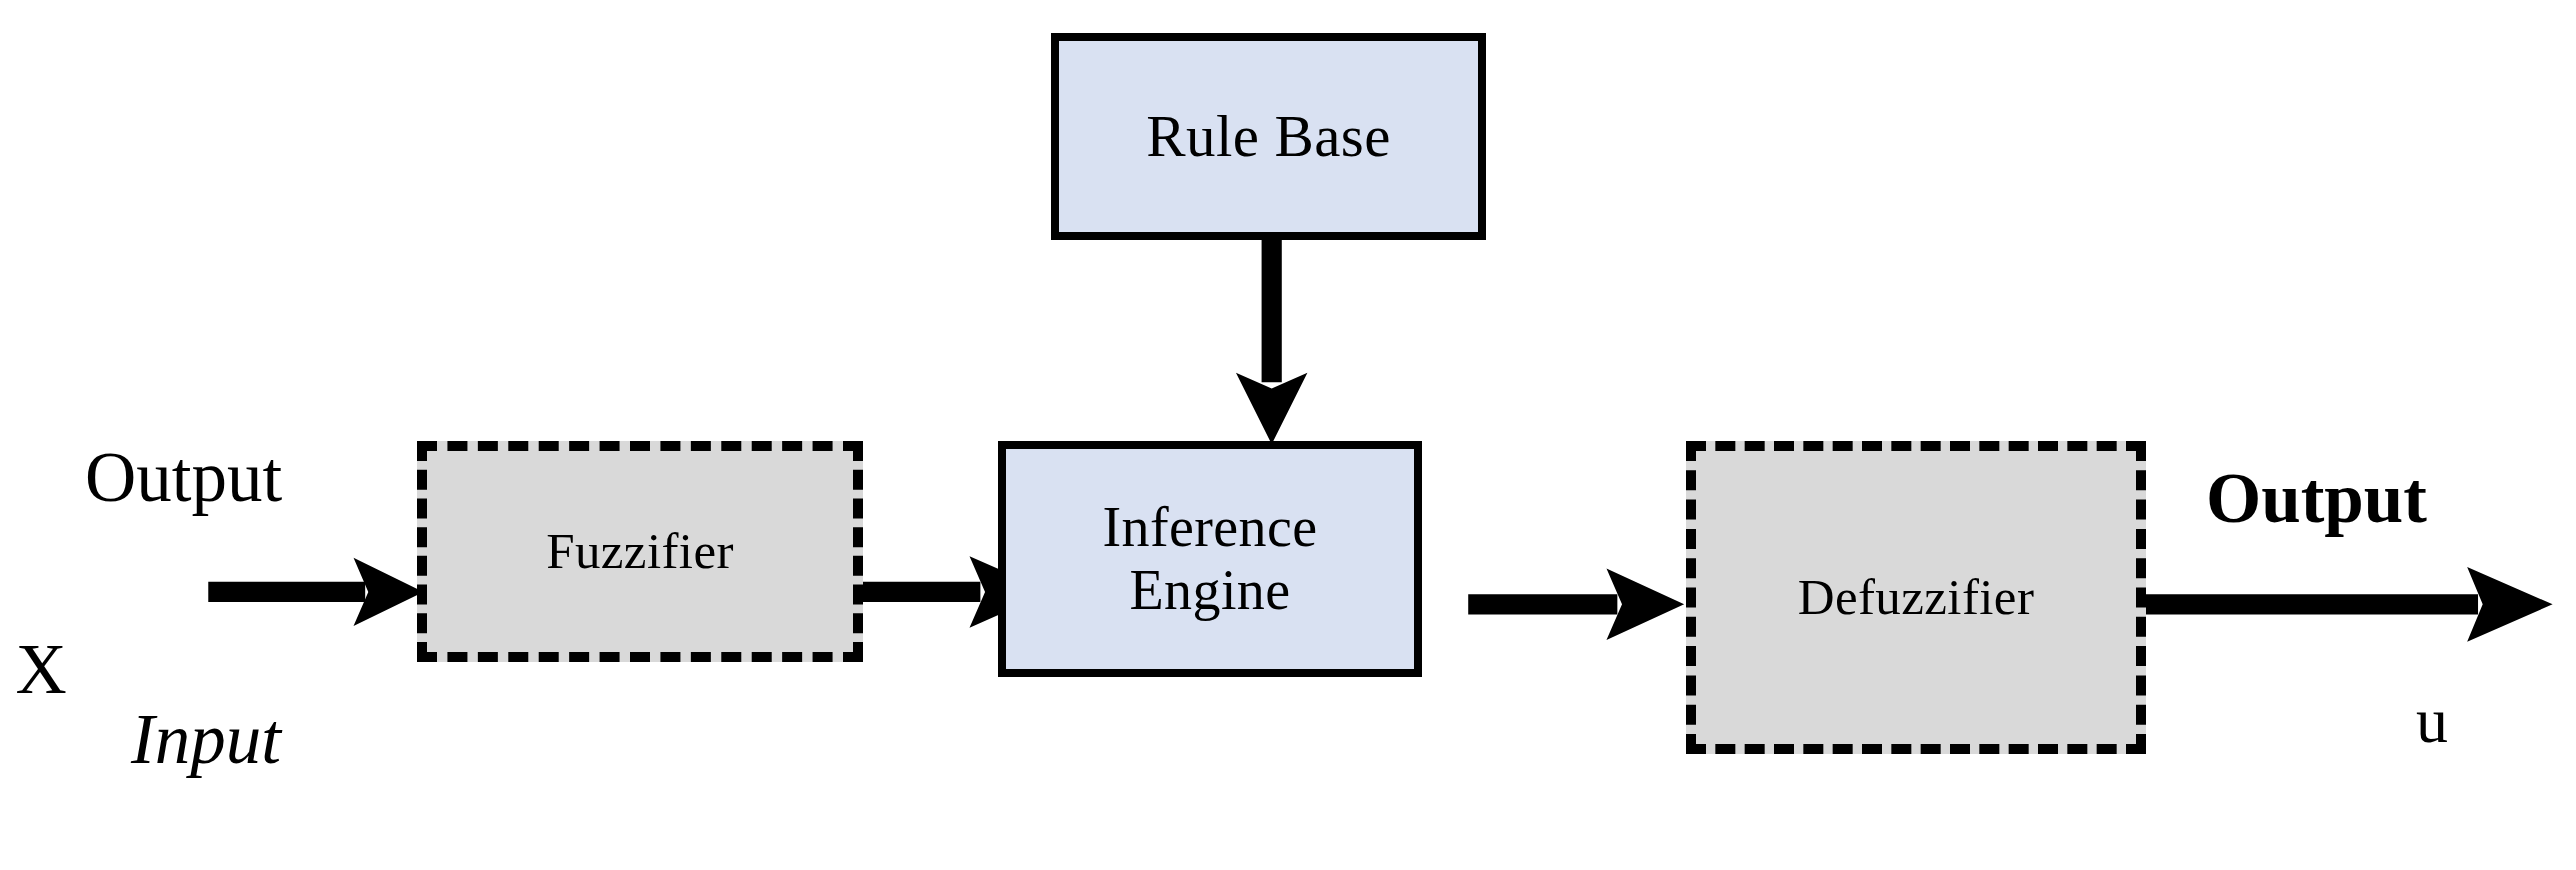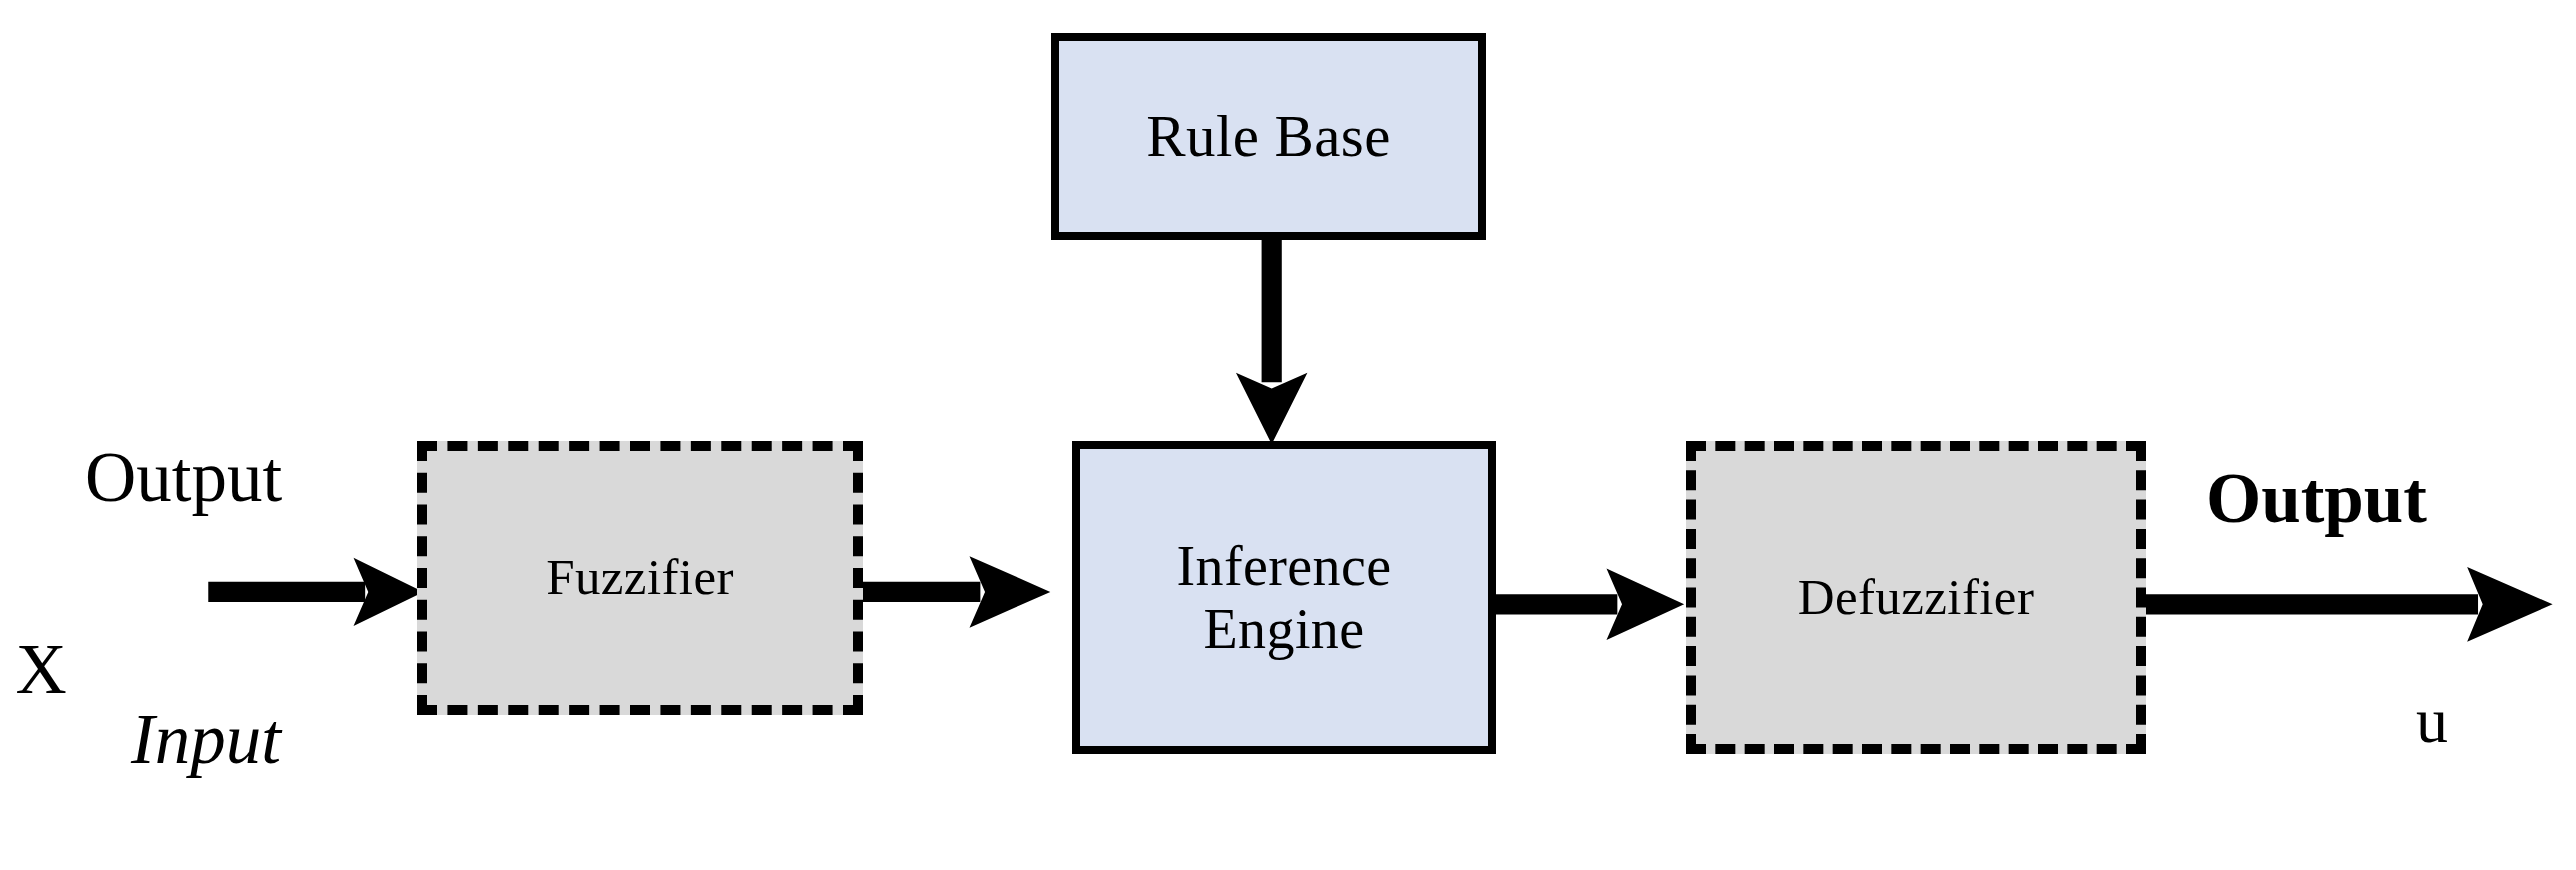--- a/index.html
+++ b/index.html
@@ -48,28 +48,28 @@
     left: 1051px;
     top: 33px;
     width: 435px;
     height: 207px;
     font-size: 59px;
   }
   #fuzzifier {
     left: 417px;
     top: 441px;
     width: 446px;
-    height: 274px;
+    height: 221px;
     font-size: 51px;
   }
   #inference-engine {
-    left: 1072px;
+    left: 998px;
     top: 441px;
     width: 424px;
-    height: 313px;
+    height: 236px;
     font-size: 56px;
   }
   #defuzzifier {
     left: 1686px;
     top: 441px;
     width: 460px;
     height: 313px;
     font-size: 51px;
   }
 

